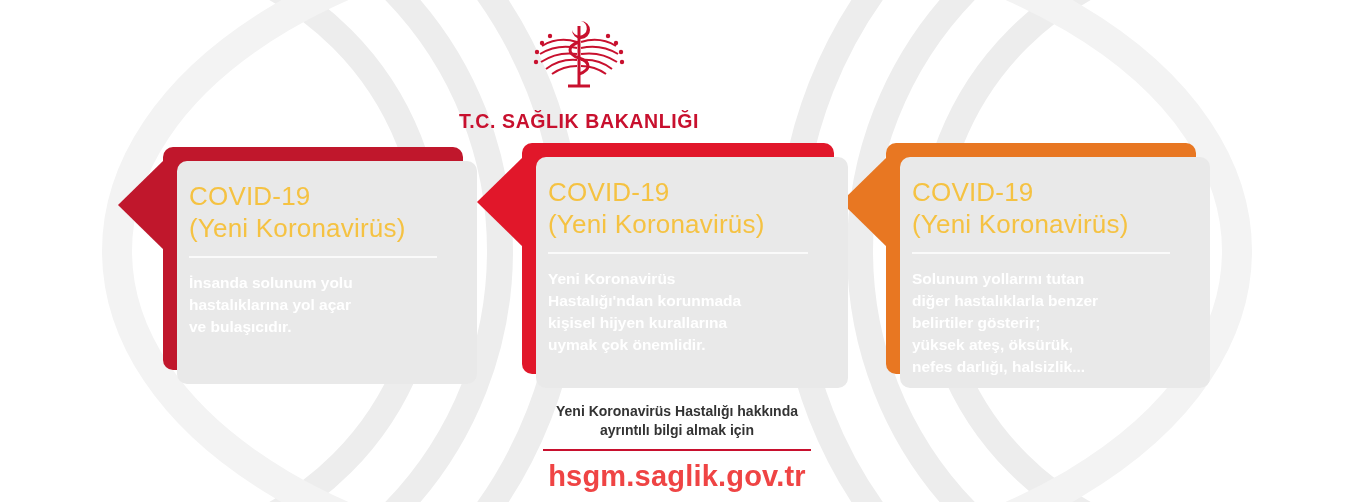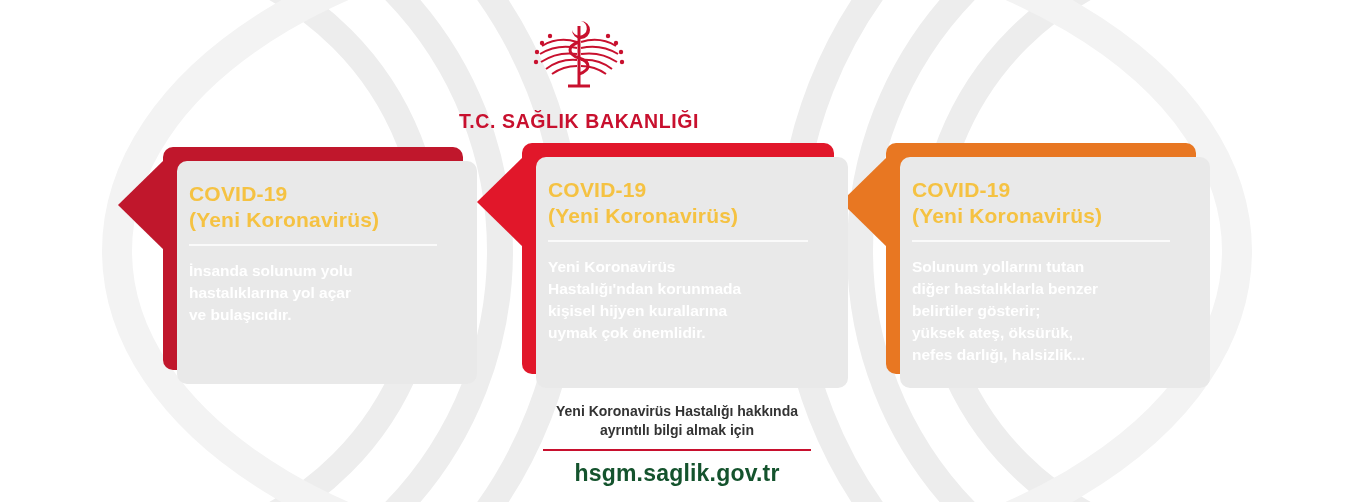--- a/index.html
+++ b/index.html
@@ -64,22 +64,22 @@
     position: absolute;
     left: 14px;
     top: 14px;
     right: -14px;
     bottom: -14px;
     background: #e9e9e9;
     border-radius: 10px;
     z-index: -2;
   }
   .card-title {
-    font-size: 21px;
-    font-weight: bold;
+    font-size: 26px;
+    font-weight: normal;
     line-height: 1.22;
     color: #f5c242;
     white-space: pre-line;
     letter-spacing: 0.2px;
   }
   .card-rule {
     margin: 12px 0 14px 0;
     width: 100%;
     height: 2px;
     background: rgba(255,255,255,0.75);
@@ -190,23 +190,23 @@
     line-height: 1.35;
     white-space: pre-line;
   }
   .footer-rule {
     margin: 9px auto 9px auto;
     width: 268px;
     height: 2px;
     background: #c8102e;
   }
   .footer-link {
-    font-size: 23px;
+    font-size: 29px;
     font-weight: bold;
-    color: #14532d;
+    color: #ef4444;
     letter-spacing: 0.2px;
   }
 </style>
 </head>
 <body>
 
 <div id="stage">
 
   <svg class="bg-arcs" viewBox="0 0 1354 502" preserveAspectRatio="none" aria-hidden="true">
     <g fill="none" stroke="#ededed" stroke-width="26">

